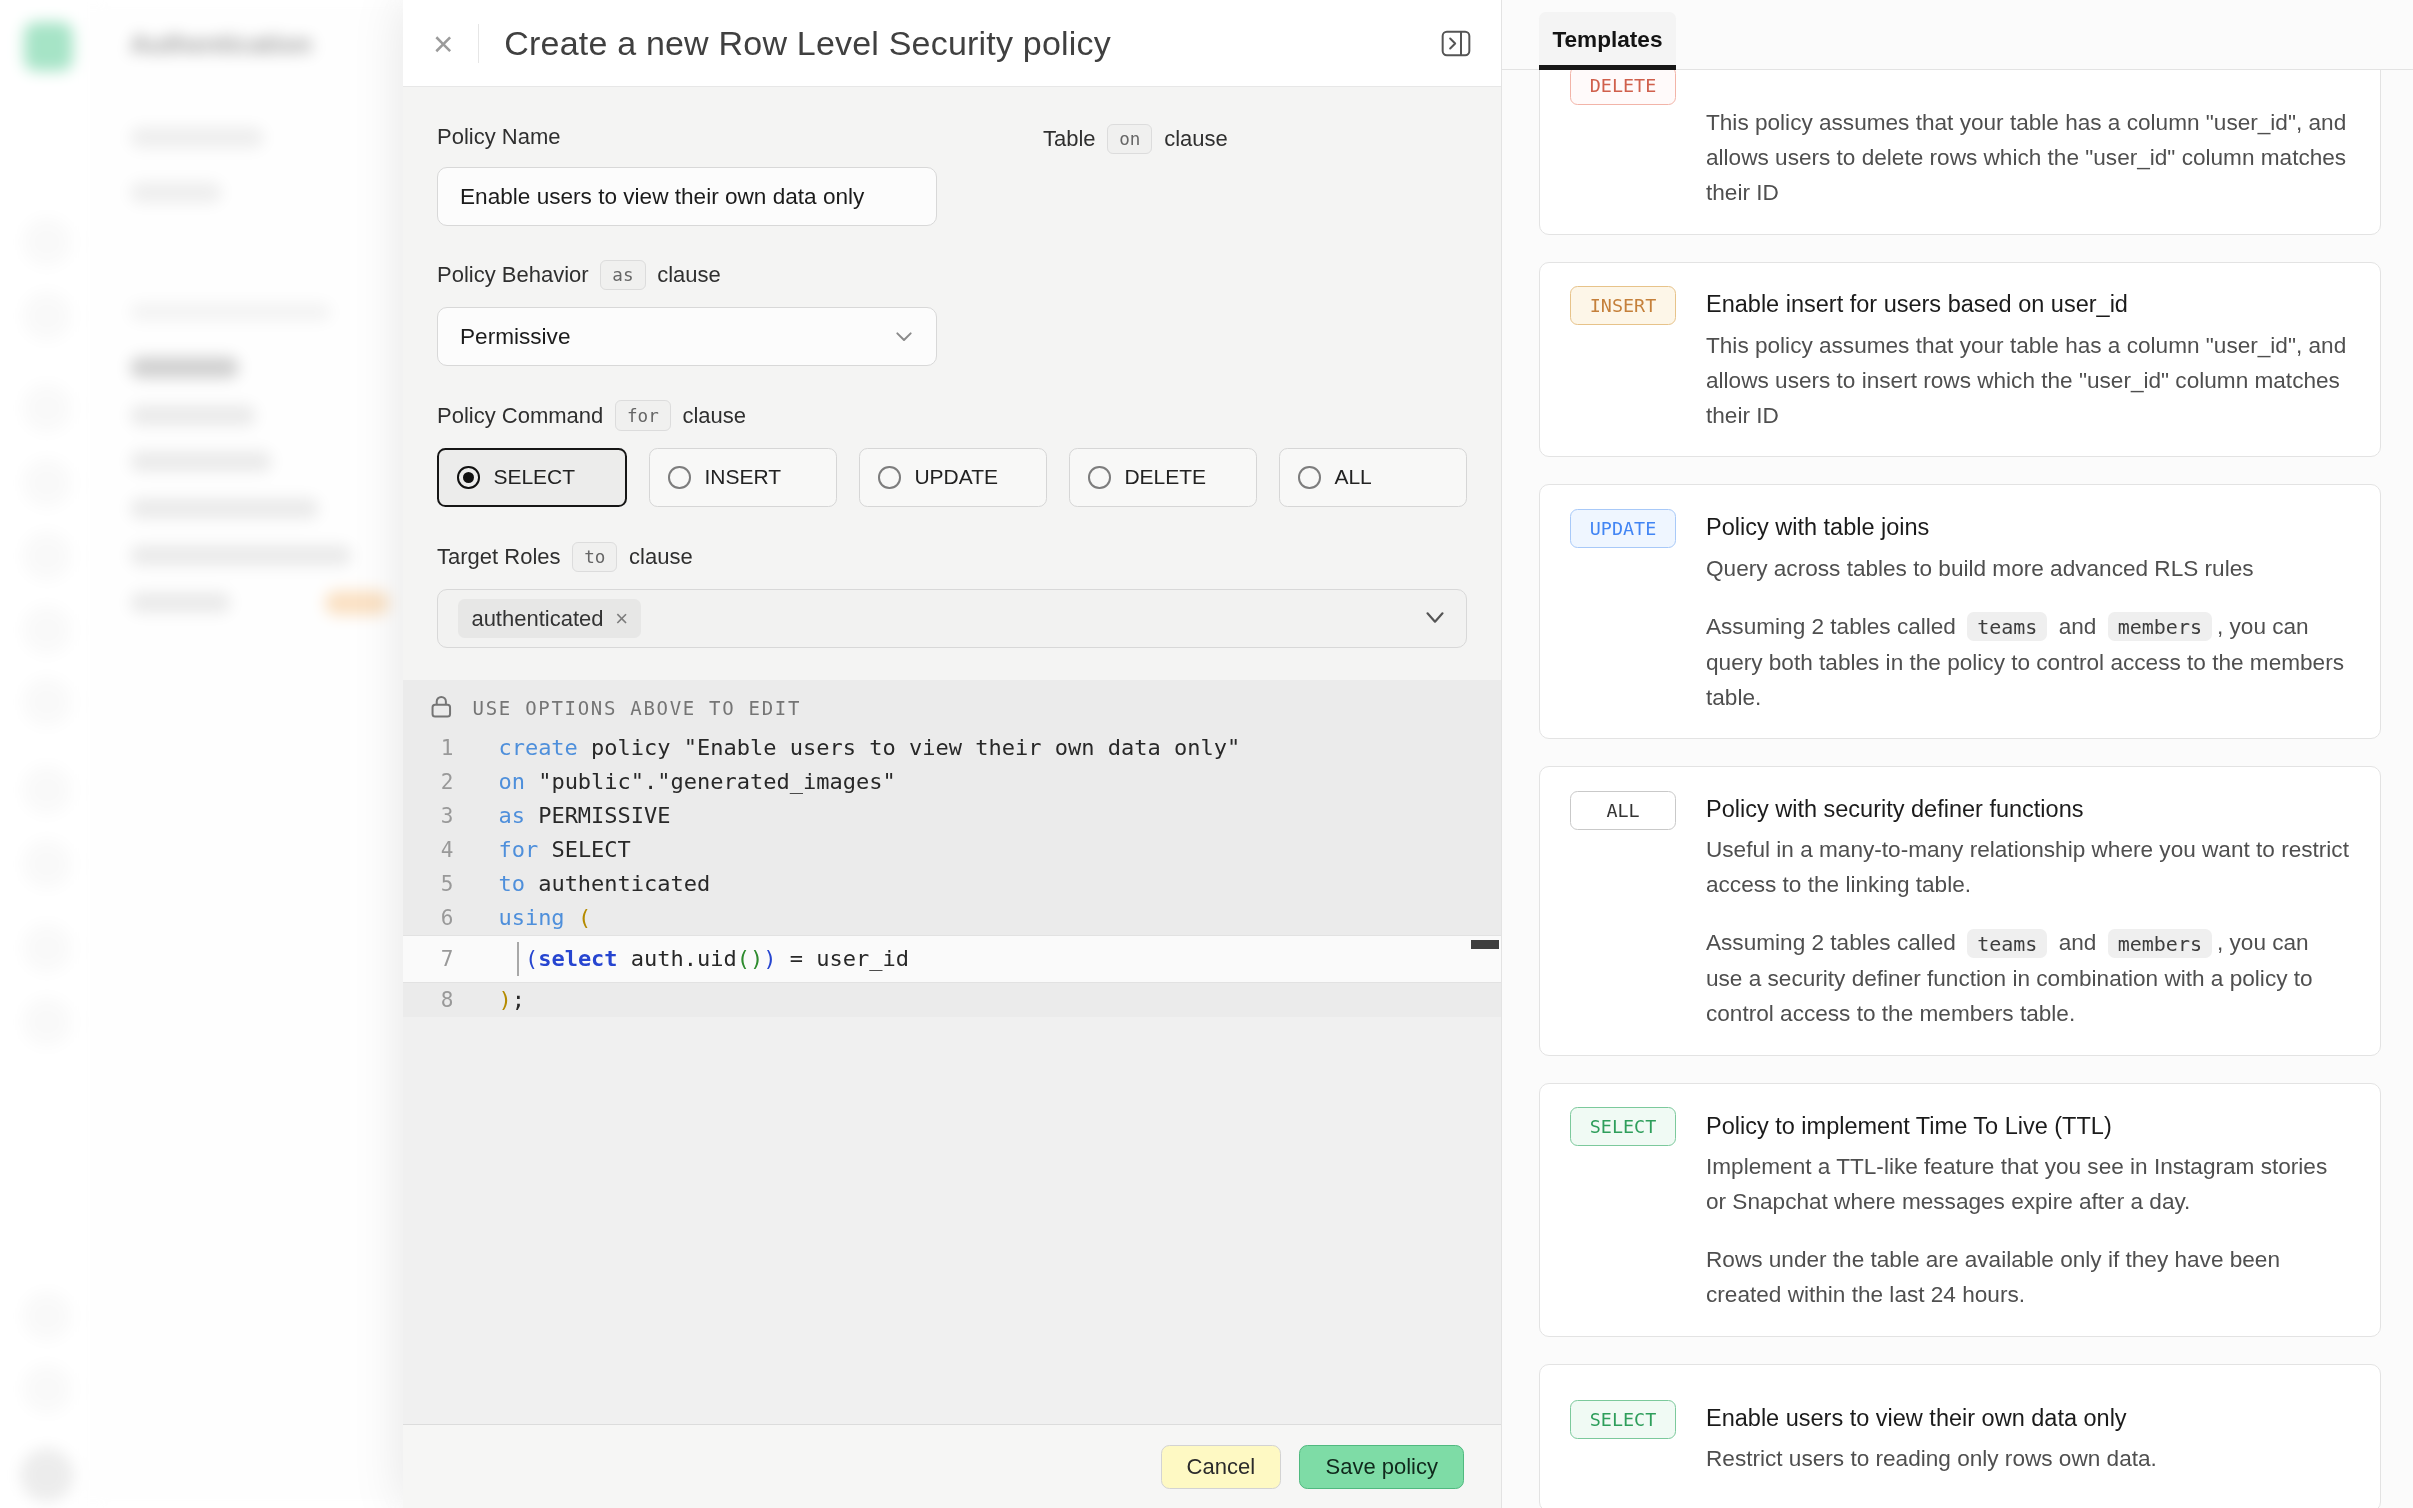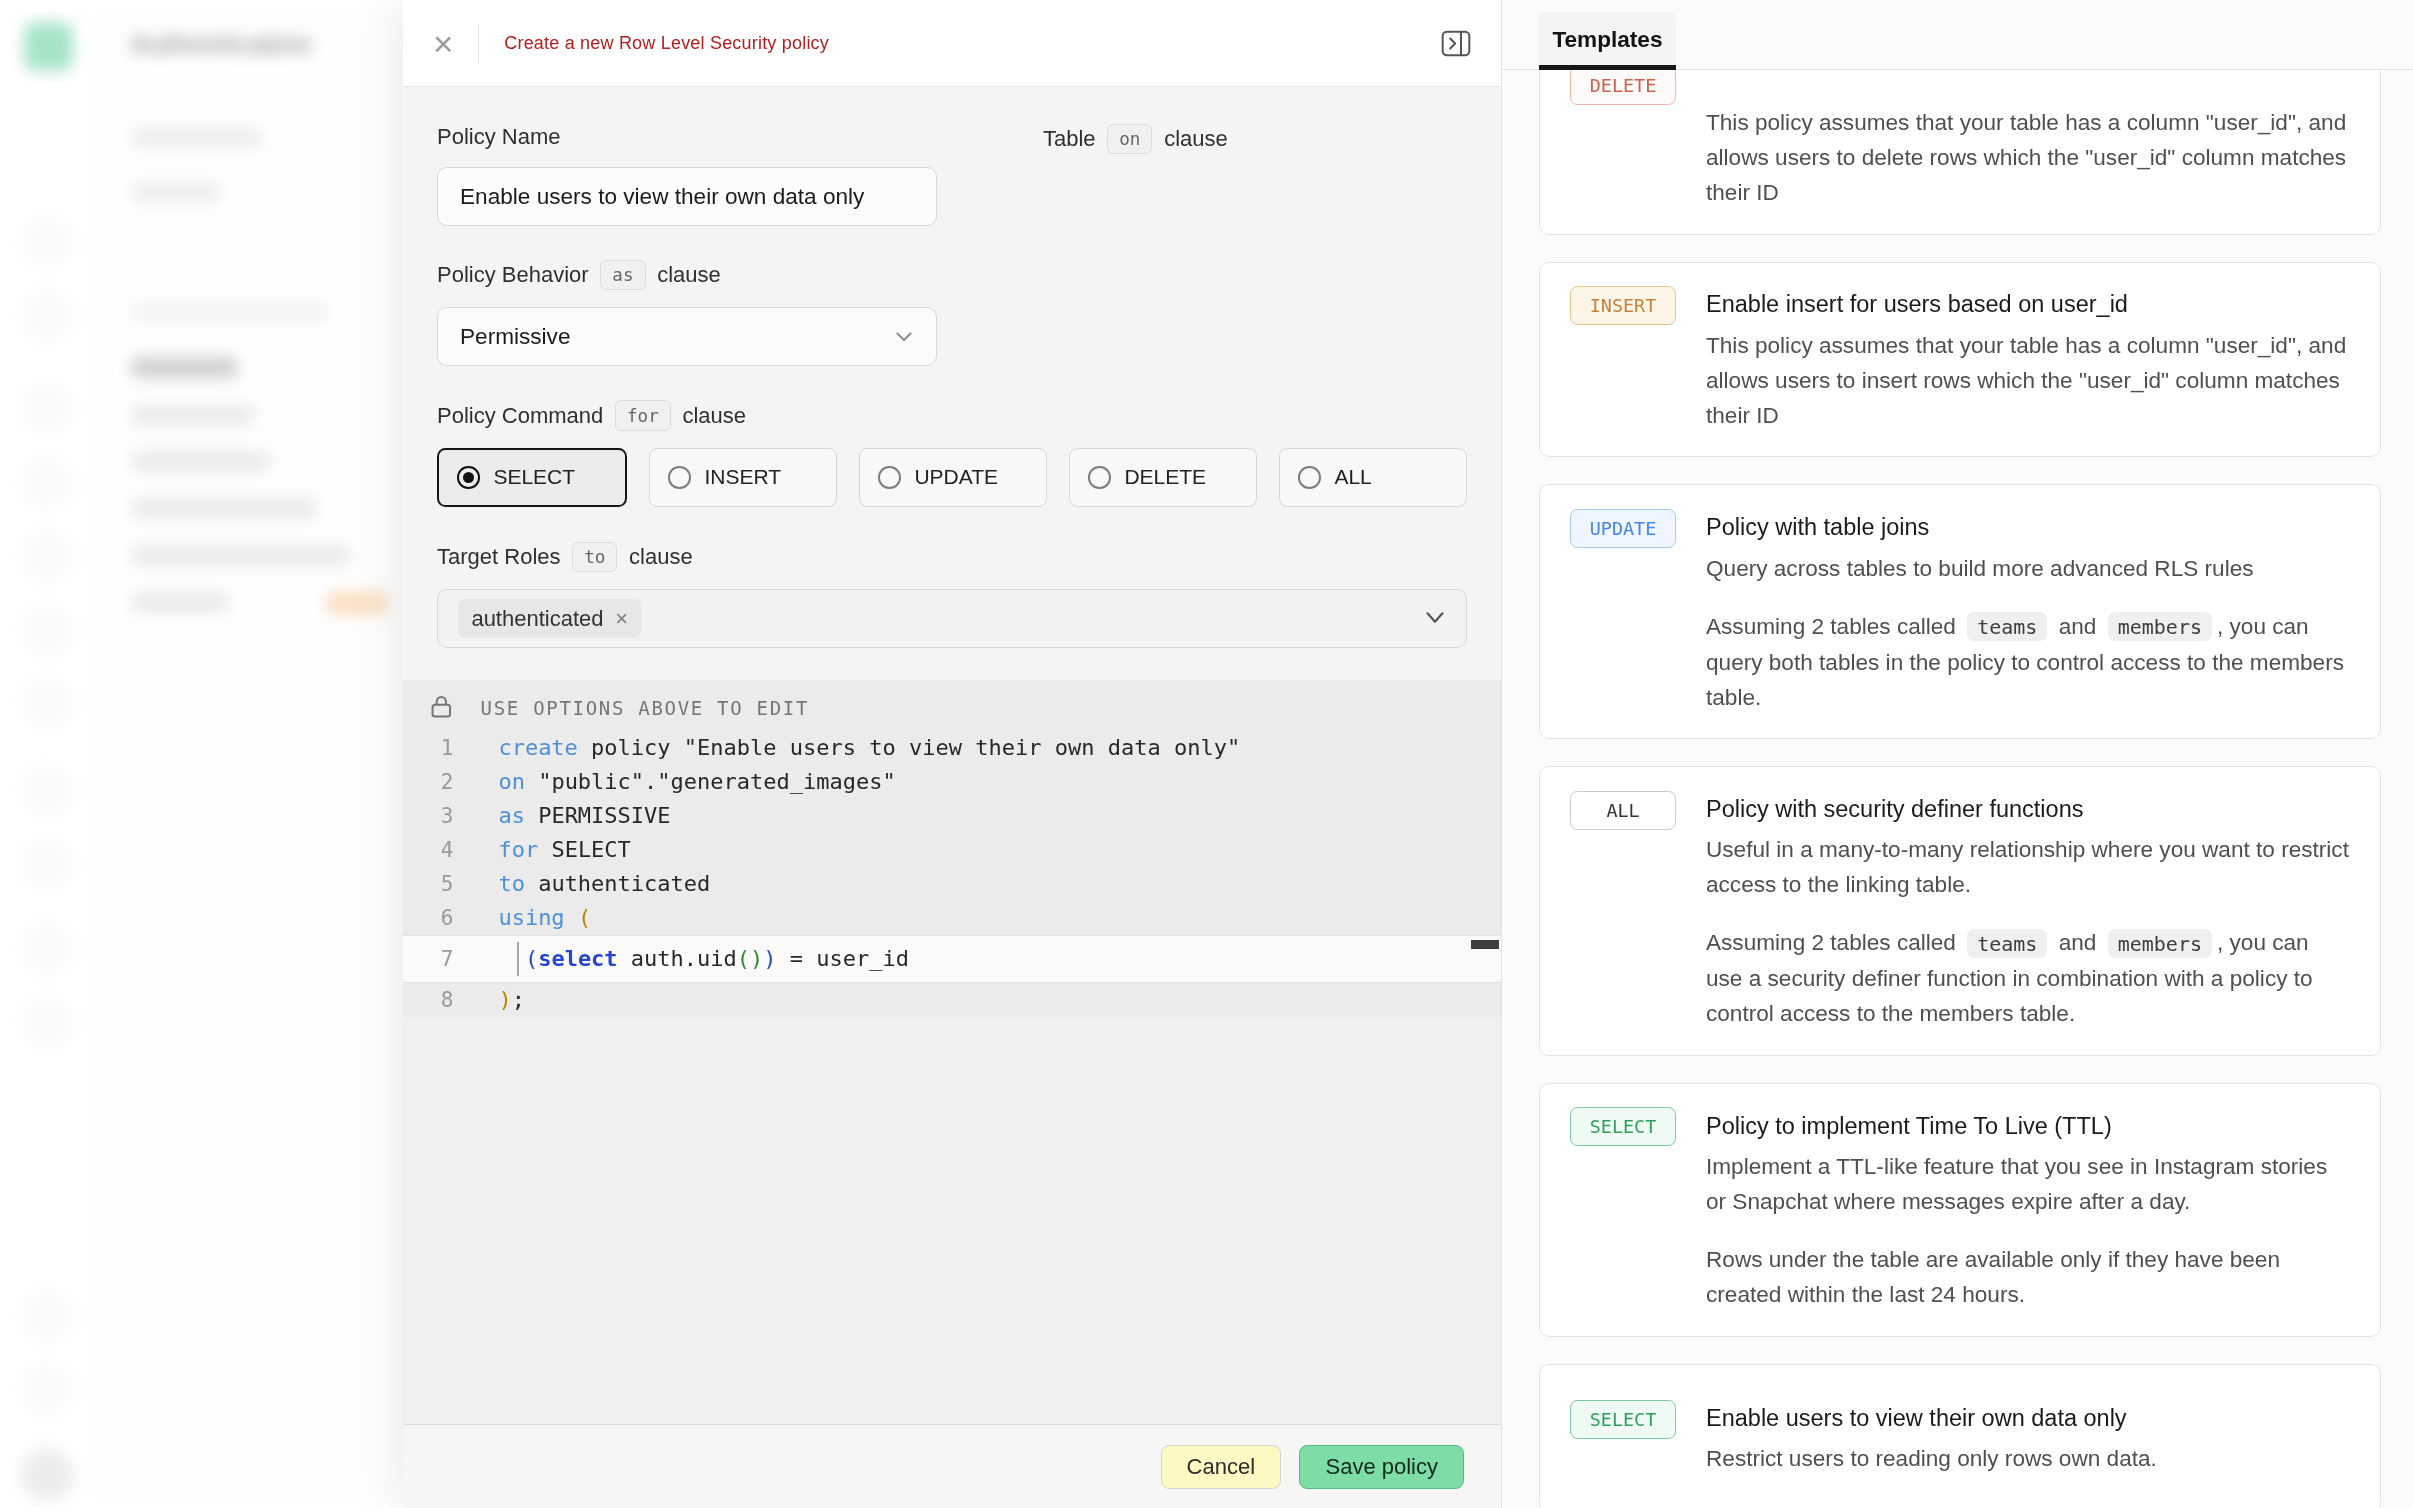--- a/index.html
+++ b/index.html
@@ -19,21 +19,21 @@
   .side-badge { position:absolute; height:23.5px; border-radius:11.7px; background:#f5c084; }
   .scrim { position:absolute; inset:0; background:rgba(255,255,255,.5); }
 
   
   .modal { position:absolute; left:403px; top:0; width:1098px; height:1508px; background:#f4f4f3;
     box-shadow:0 0 50px rgba(0,0,0,.10); }
   .modal-header { height:87px; background:#fff; border-bottom:0.8px solid #e7e7e7;
     display:flex; align-items:center; padding:0 30px; }
   .close-x { font-size:35px; color:#9b9b9b; line-height:1; cursor:pointer; font-weight:300; }
   .hdr-divider { width:0.8px; height:39px; background:#e6e6e6; margin:0 25px; }
-  .modal-title { font-size:18px; font-weight:500; color:#b91c1c; letter-spacing:0.2px;text-align:right; }
+  .modal-title { font-size:34px; font-weight:500; color:#404040; letter-spacing:0.2px;text-align:right; }
   .panel-toggle { margin-left:auto; cursor:pointer; display:flex; }
 
   .form-area { padding:37px 34px 0 34px; }
   .row { display:flex; justify-content:space-between; }
   .col1 { width:500px; } .col2 { width:424px; }
   .field-label { display:flex; align-items:center; gap:11.7px; font-size:22px; color:#2f2f2f; margin-bottom:17px; }
   .chip { font-family:"DejaVu Sans Mono", monospace; font-size:17.6px; color:#666; background:#f0f0ef;
     border:0.8px solid #dcdcdc; border-radius:5.9px; padding:4.2px 11px; }
   .inputbox { height:59px; background:#fcfcfc; border:0.8px solid #d8d8d8; border-radius:10px;
     display:flex; align-items:center; padding:0 22px; font-size:22.6px; color:#1b1b1b; }
@@ -50,21 +50,21 @@
   .radio-dot { width:11px; height:11px; border-radius:50%; background:#111; }
 
   .roles-box { height:59px; background:#f2f2f1; border:0.8px solid #d8d8d8; border-radius:10px;
     display:flex; align-items:center; padding:0 20px; }
   .role-chip { background:#e7e7e6; border-radius:6.7px; padding:6.7px 13.4px; font-size:22px; color:#333;
     display:flex; align-items:center; gap:11.7px; }
   .role-x { color:#7c7c7c; font-size:22px; cursor:pointer; line-height:1; }
 
   
   .editor { margin-top:32px; background:#ebebeb; position:relative; }
-  .editor-notice { display:flex; align-items:center; gap:28px; padding:13.4px 0 8.4px 27px;
+  .editor-notice { display:flex; align-items:center; gap:20px; padding:13.4px 0 8.4px 27px;
     color:#757575; font-family:"DejaVu Sans Mono", monospace; font-size:19px; letter-spacing:1.7px; }
   .code-line { display:flex; align-items:center; height:34px;
     font-family:"DejaVu Sans Mono", monospace; font-size:22px; }
   .ln { width:37px; margin-left:13.4px; text-align:right; color:var(--ln); flex:none; font-size:21px; }
   .code { margin-left:45px; white-space:pre; color:var(--tx); }
   .code-line.active { background:#fafafa; border-top:0.8px solid #e2e2e2; border-bottom:0.8px solid #e2e2e2;
     height:48px; position:relative; }
   .cursor-bar { position:absolute; left:114px; top:5.9px; bottom:5.9px; width:1.7px; background:#a8a8a8; }
   .tok.kw  { color:var(--kw);text-align:right; }
   .tok.kws { color:var(--kws); font-weight:bold; }

